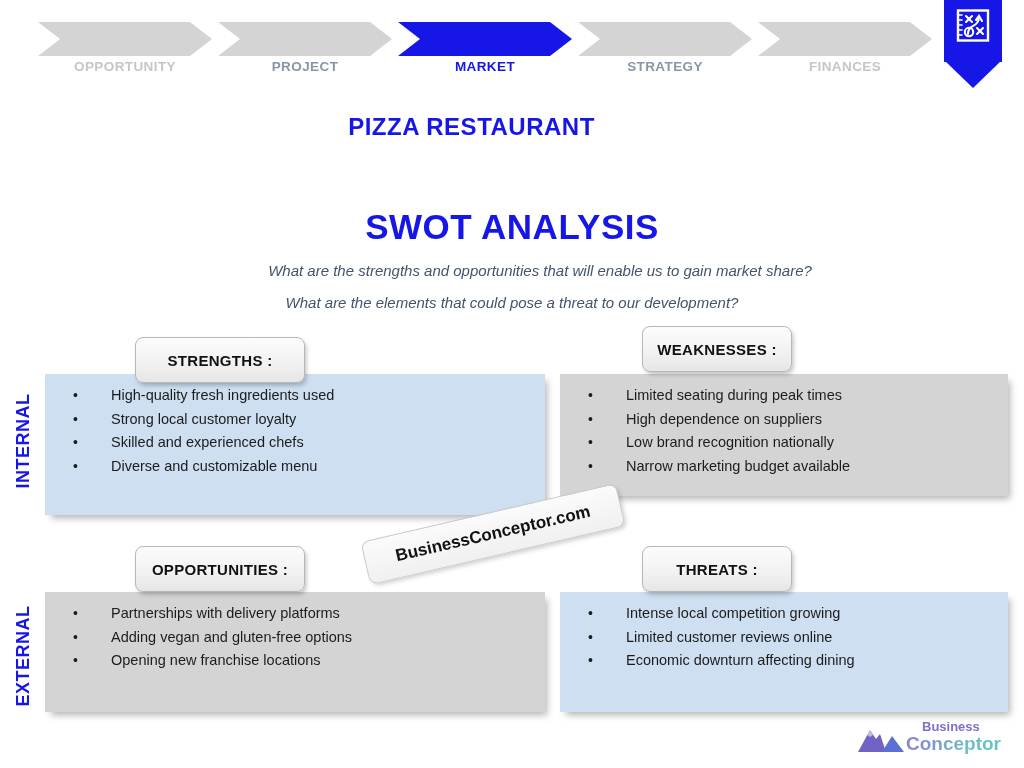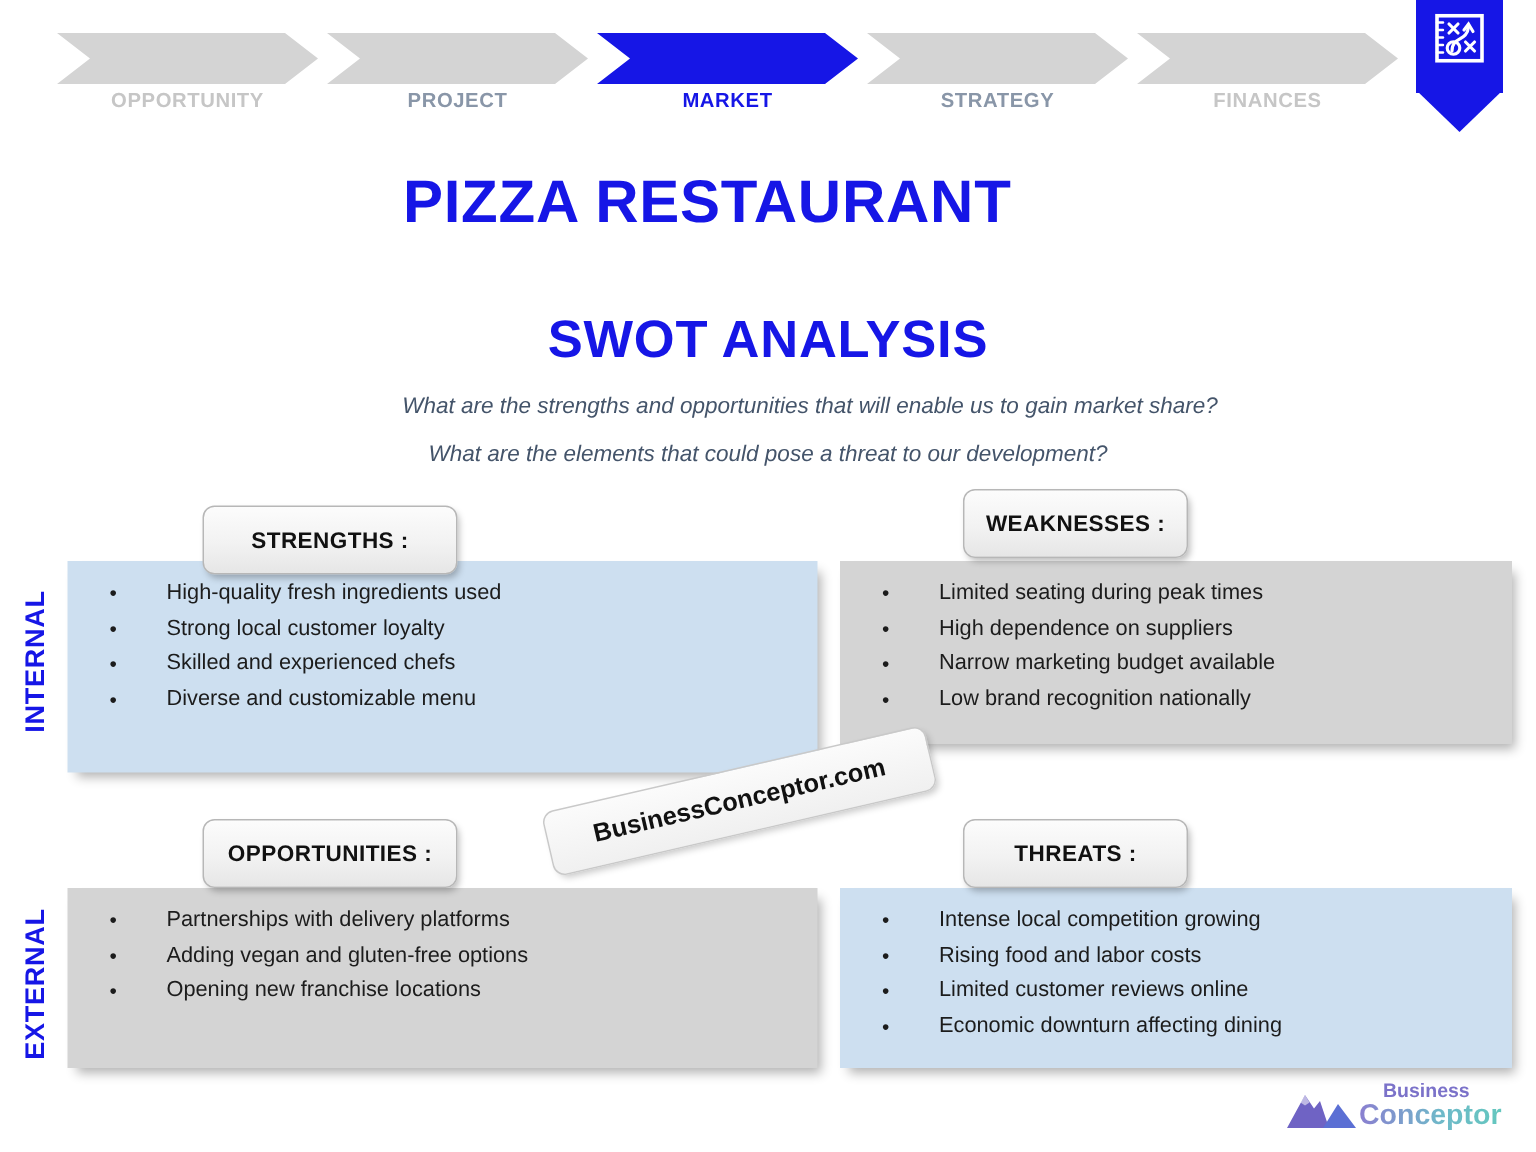--- a/index.html
+++ b/index.html
@@ -93,21 +93,21 @@
     left: 11px; top: 8px;
     width: 36px; height: 38px;
   }
 
   
   .main-title {
     position: absolute;
     left: 0; top: 113px;
     width: 943px;
     text-align: center;
-    font-size: 40px;
+    font-size: 24px;
     font-weight: bold;
     color: #1616e6;
     letter-spacing: 0.5px;
   }
   .swot-title {
     position: absolute;
     left: 0; top: 207px;
     width: 1024px;
     text-align: center;
     font-size: 35px;
@@ -331,22 +331,22 @@
     <div class="quad-tab">
       <span>STRENGTHS :</span>
     </div>
   </div>
 
   <div class="quad" id="q-weaknesses">
     <div class="quad-box gray">
       <ul class="quad-list">
         <li>Limited seating during peak times</li>
         <li>High dependence on suppliers</li>
+        <li>Low brand recognition nationally</li>
         <li>Narrow marketing budget available</li>
-        <li>Low brand recognition nationally</li>
       </ul>
     </div>
     <div class="quad-tab">
       <span>WEAKNESSES :</span>
     </div>
   </div>
 
   <div class="quad" id="q-opportunities">
     <div class="quad-box gray">
       <ul class="quad-list">
@@ -357,21 +357,20 @@
     </div>
     <div class="quad-tab">
       <span>OPPORTUNITIES :</span>
     </div>
   </div>
 
   <div class="quad" id="q-threats">
     <div class="quad-box blue">
       <ul class="quad-list">
         <li>Intense local competition growing</li>
-        <li>Rising food and labor costs</li>
         <li>Limited customer reviews online</li>
         <li>Economic downturn affecting dining</li>
       </ul>
     </div>
     <div class="quad-tab">
       <span>THREATS :</span>
     </div>
   </div>
 
   <div class="watermark">

